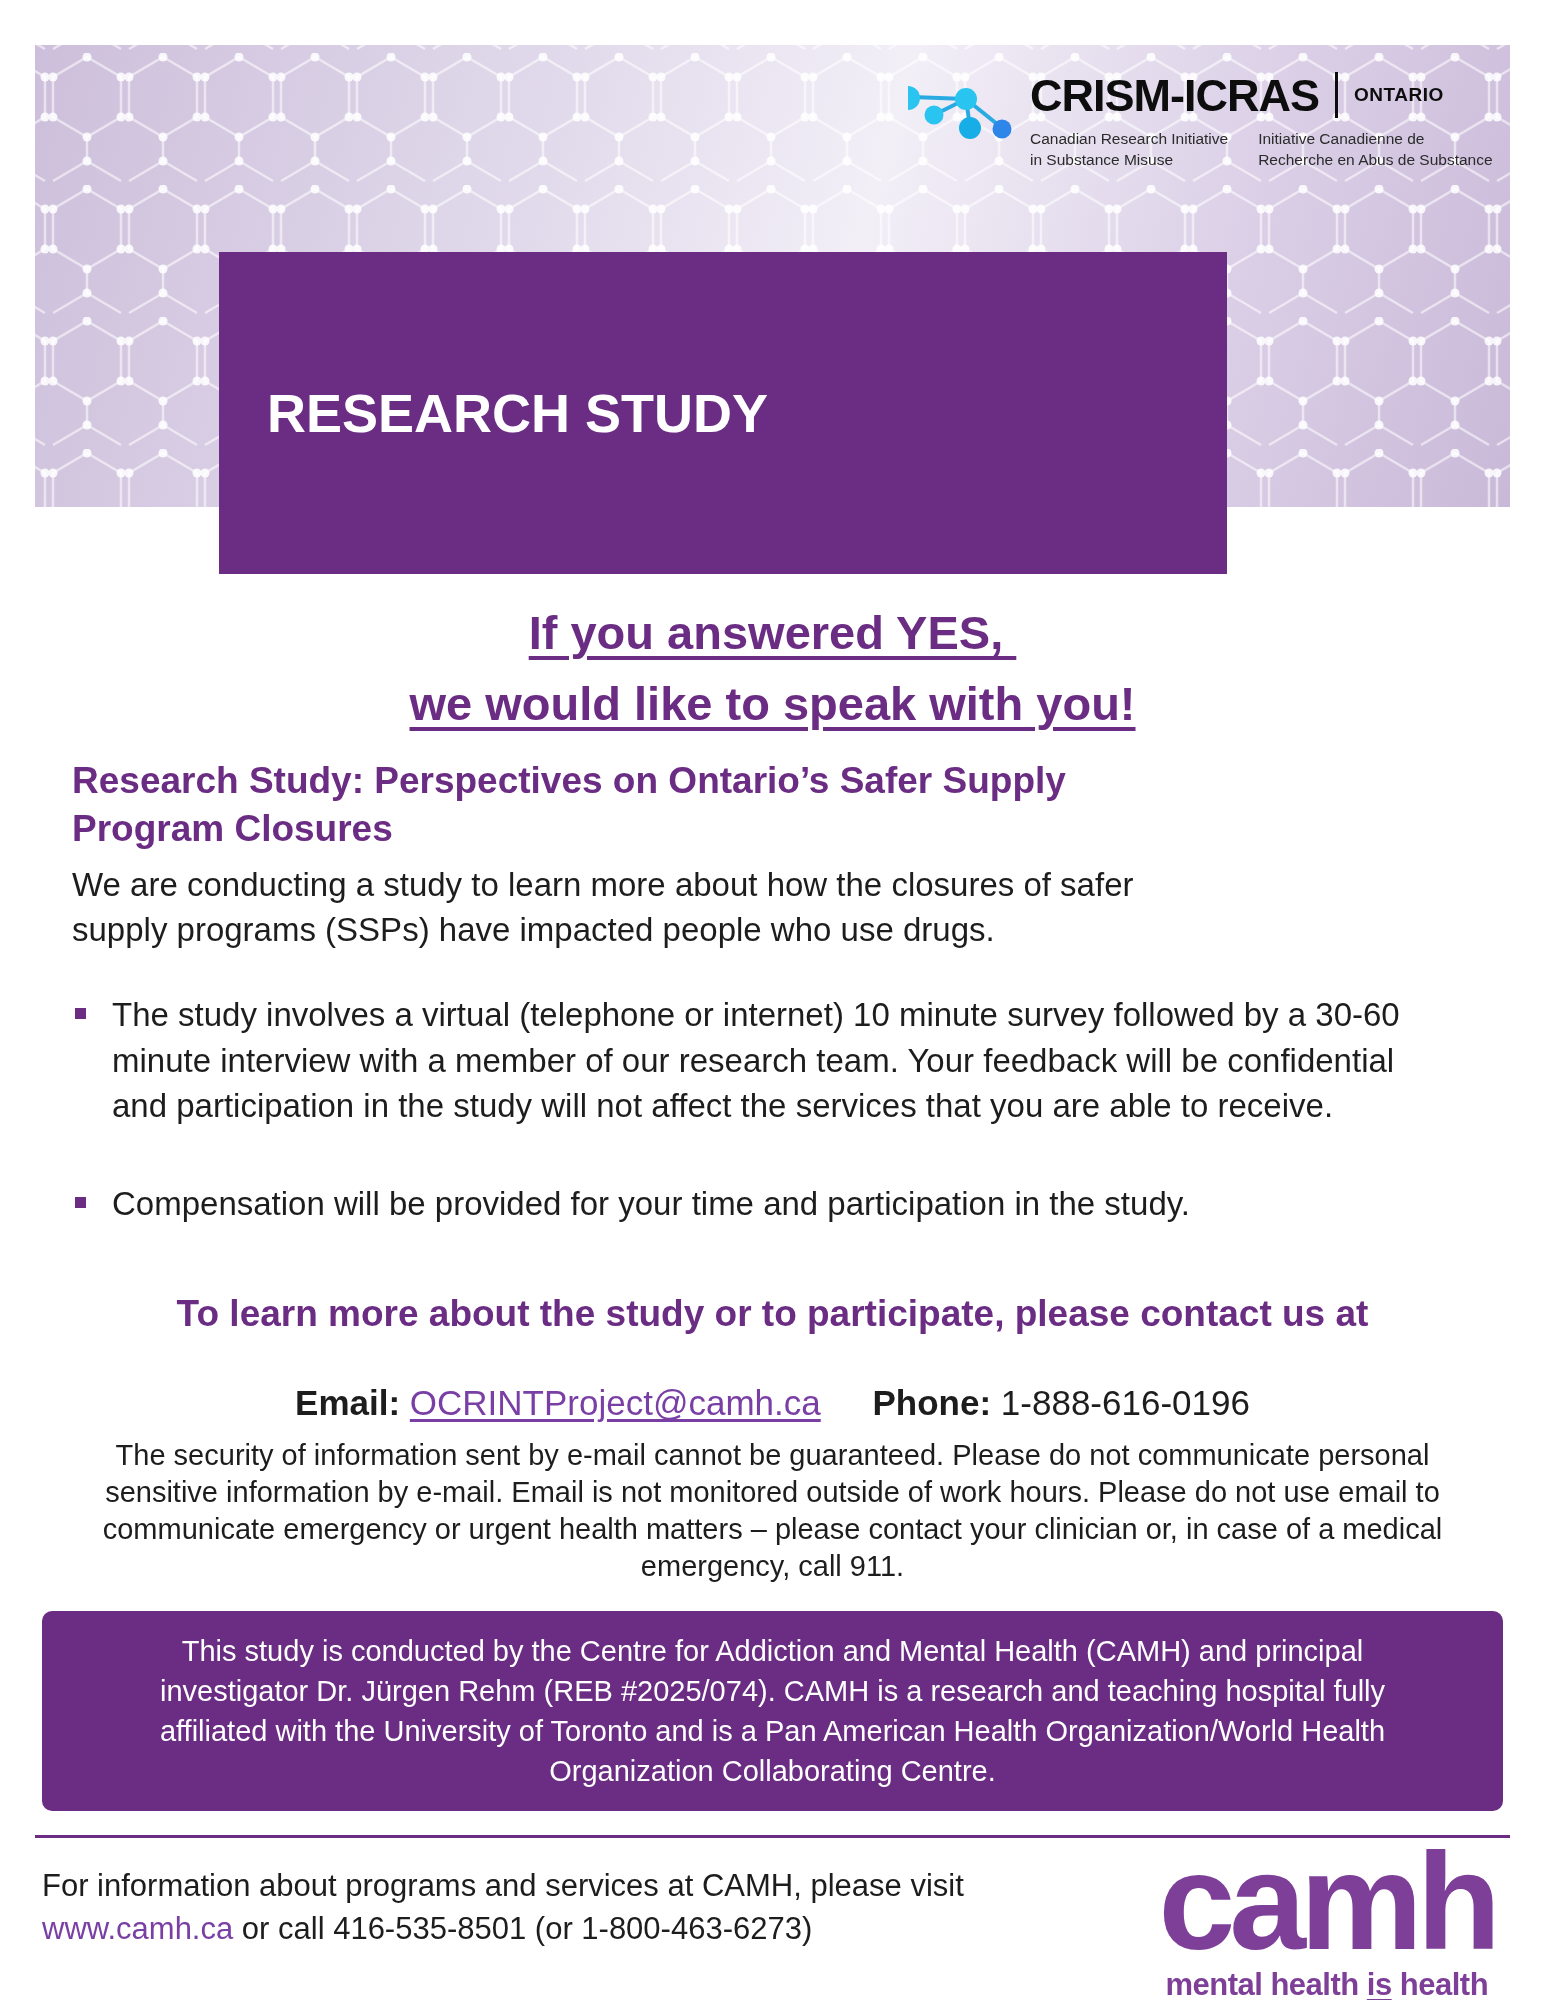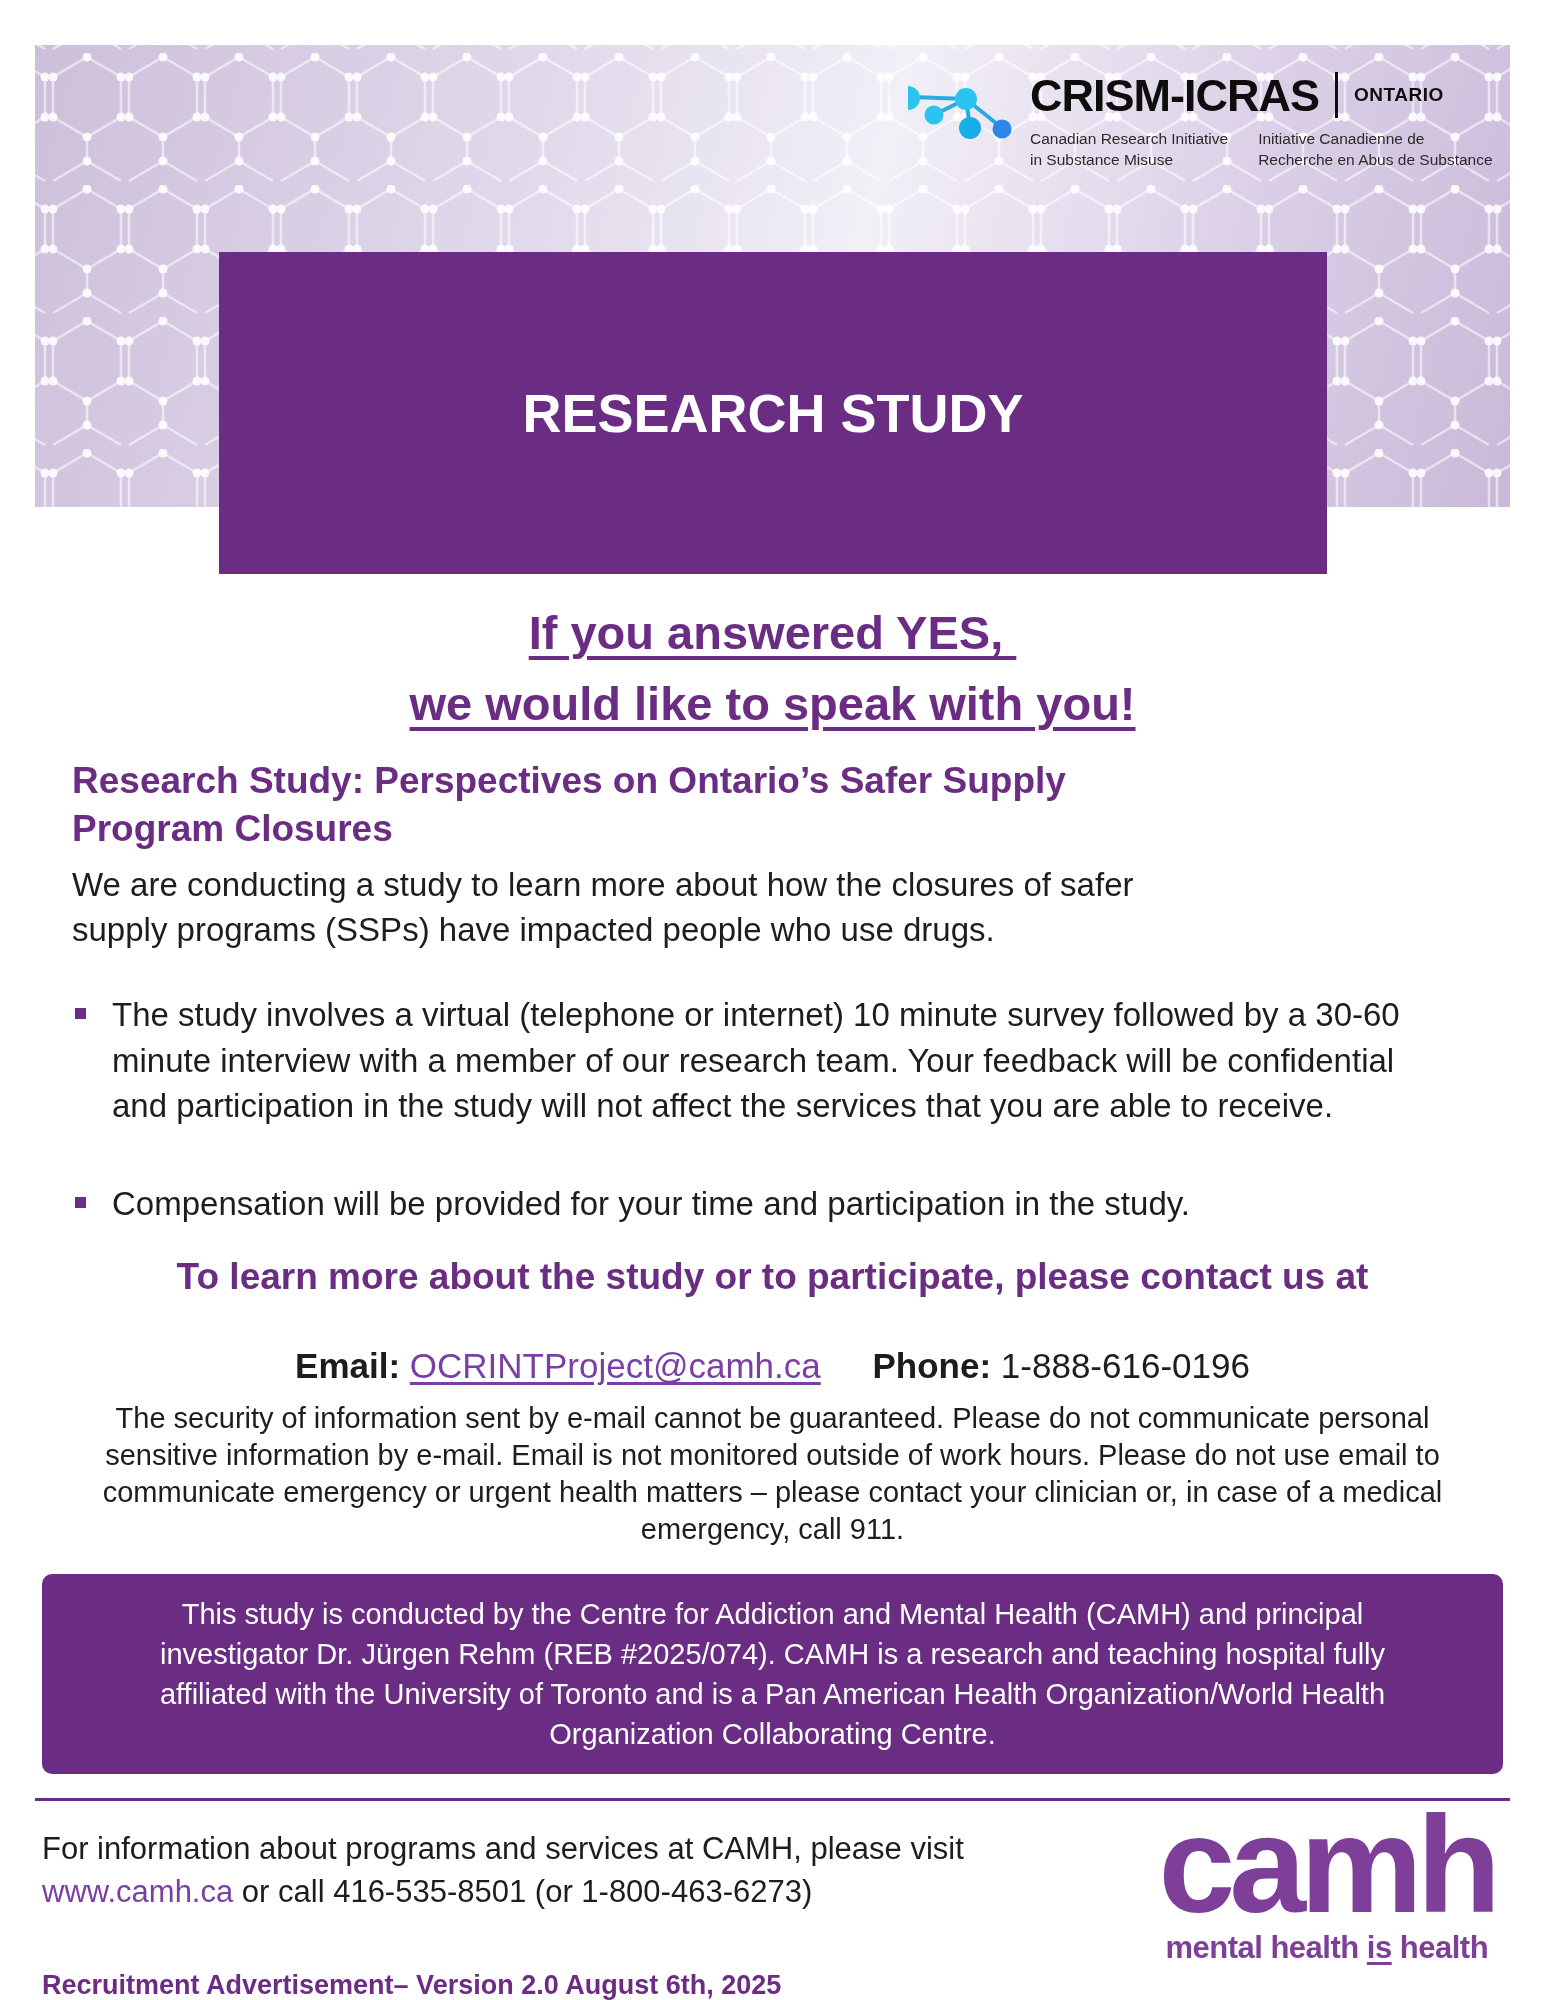--- a/index.html
+++ b/index.html
@@ -34,24 +34,24 @@
   .crism-text{margin-left:14px;}
   .crism-row{display:flex;align-items:center;}
   .crism-name{font-size:45px;font-weight:800;letter-spacing:-1px;color:#0d0d0d;line-height:1;}
   .crism-bar{width:3px;height:46px;background:#0d0d0d;margin:0 16px;}
   .crism-region{font-size:19px;font-weight:700;letter-spacing:.5px;color:#0d0d0d;text-align:right;}
   .crism-subs{display:flex;gap:30px;margin-top:11px;}
   .crism-sub{font-size:15.5px;line-height:1.35;color:#2b2b2b;}
 
   
   .title-box{
-    position:absolute;left:219px;top:252px;width:1108px;height:322px;
+    position:absolute;left:219px;top:252px;width:1008px;height:322px;
     background:var(--primary-purple);z-index:3;
-    display:flex;flex-direction:column;justify-content:center;align-items:center;gap:24px;
-    color:#fff;text-align:center;
+    display:flex;flex-direction:column;justify-content:center;align-items:flex-start;gap:24px;
+    color:#fff;text-align:center;padding-left:48px;
   }
   .title-box .tline{font-size:54px;font-weight:bold;line-height:1.05;}
 
   
   .flow{position:absolute;left:0;top:598px;width:1545px;}
   .yes-block{text-align:center;color:var(--primary-purple);font-weight:bold;font-size:47px;line-height:1.5;}
   .yes-line{white-space:pre;text-decoration:underline;text-underline-offset:7px;text-decoration-thickness:4px;display:inline-block;}
 
   .content{margin:0 72px;}
   .study-heading{
@@ -64,21 +64,21 @@
   .bullets li{
     position:relative;padding-left:40px;font-size:33px;line-height:1.38;
     max-width:1355px;margin-bottom:12px;color:var(--text-black);
   }
   .bullets li + li{margin-top:52px;}
   .bullet-sq{
     position:absolute;left:3px;top:16px;width:11px;height:11px;background:var(--primary-purple);
   }
 
   .cta{
-    text-align:center;color:var(--primary-purple);font-weight:bold;font-size:37px;margin-top:30px;
+    text-align:center;color:var(--primary-purple);font-weight:bold;font-size:37px;margin-top:67px;
   }
   .contact-line{text-align:center;font-size:35px;margin-top:48px;color:var(--text-black);}
   .contact-label{font-weight:bold;}
   .email-link{color:var(--link-purple);text-decoration:underline;text-underline-offset:4px;}
   .phone-label{font-weight:bold;margin-left:42px;}
   .disclaimer{
     text-align:center;font-size:29px;line-height:1.27;max-width:1430px;
     margin:14px auto 0;color:var(--text-black);
   }
 

